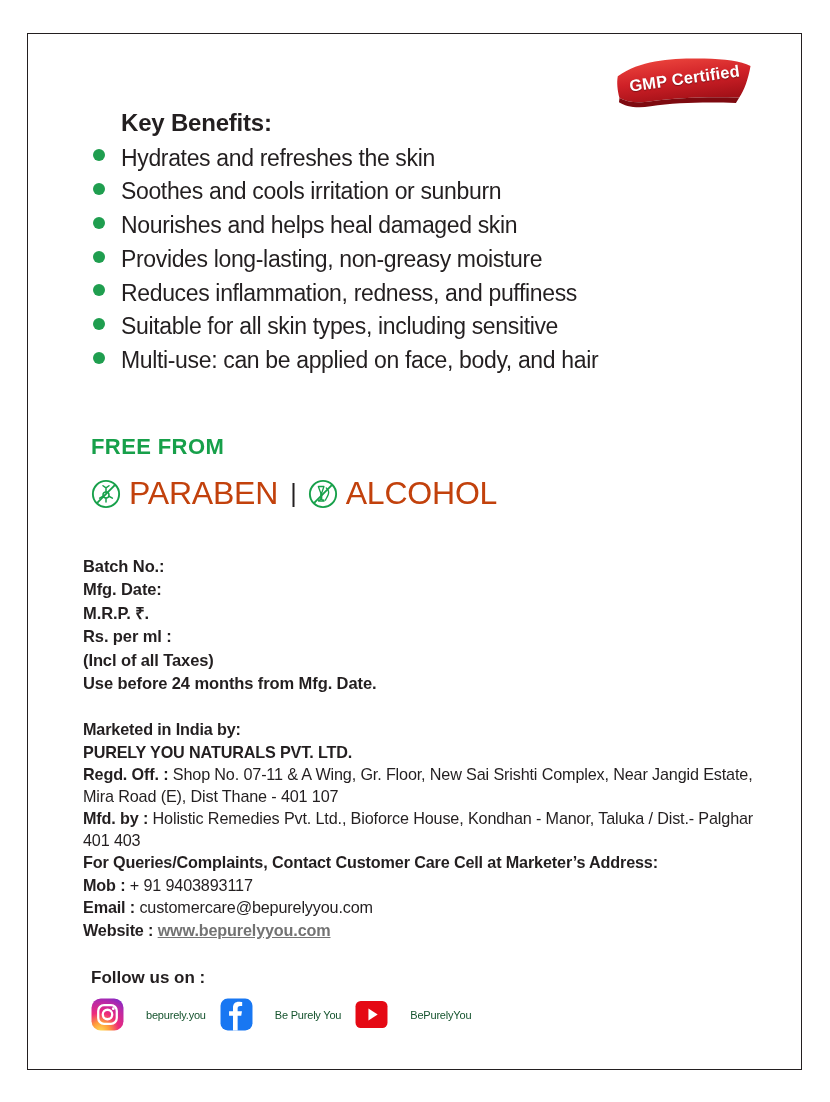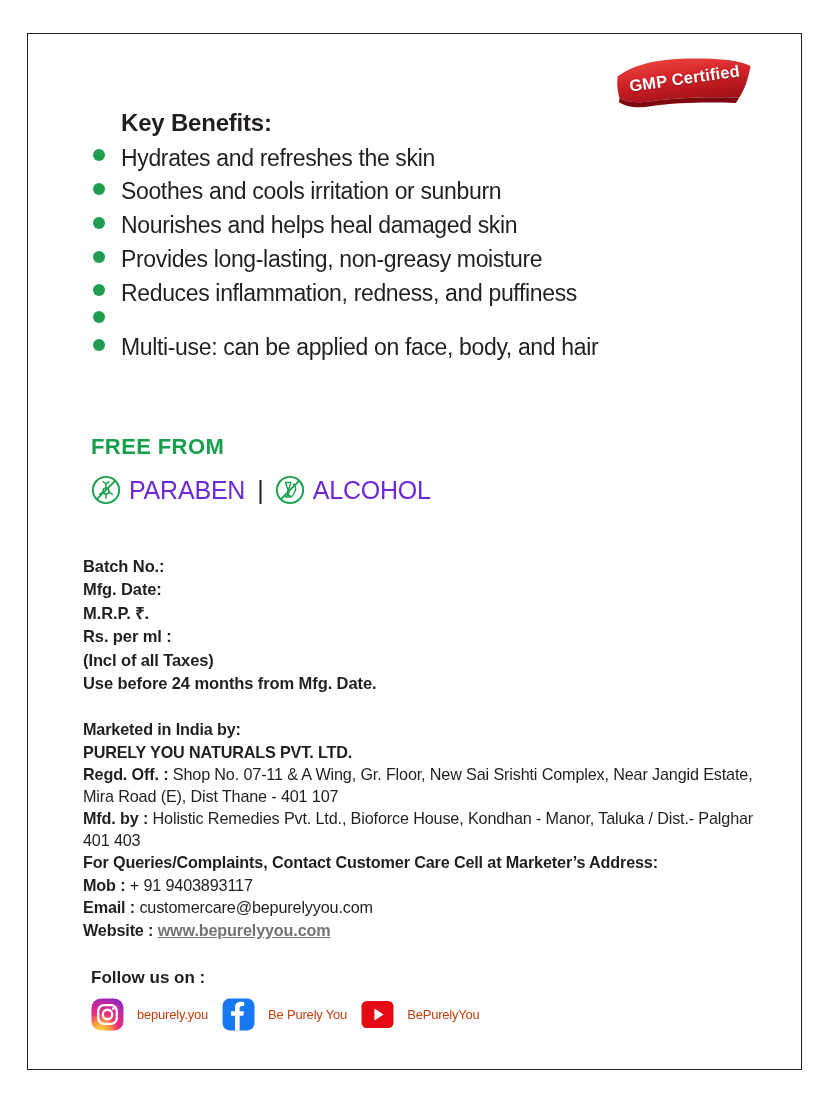--- a/index.html
+++ b/index.html
@@ -102,22 +102,22 @@
   }
   .freefrom-row {
     display: flex;
     align-items: center;
     margin-top: 15px;
   }
   .ff-item { display: flex; align-items: center; }
   .ff-icon { width: 30px; height: 30px; flex: 0 0 auto; }
   .ff-icon svg { display: block; width: 100%; height: 100%; }
   .ff-label {
-    font-size: 25px;
-    color: #6d28d9;
+    font-size: 32px;
+    color: #c2410c;
     letter-spacing: -0.2px;
     margin-left: 8px;
   }
   .ff-sep {
     font-size: 25px;
     color: #231f20;
     margin: 0 11px 0 12px;
   }
 
   
@@ -161,23 +161,23 @@
     font-size: 17px;
     font-weight: bold;
     color: #231f20;
     margin-bottom: 10px;
   }
   .social-row { display: flex; align-items: center; }
   .social-item { display: flex; align-items: center; margin-right: 14px; }
   .social-icon { width: 33px; height: 33px; flex: 0 0 auto; }
   .social-icon svg { display: block; width: 100%; height: 100%; }
   .social-handle {
-    font-size: 13px;
-    color: #c2410c;
-    margin-left: 13px;
+    font-size: 11px;
+    color: #14532d;
+    margin-left: 22px;
     letter-spacing: -0.2px;
   }
 </style>
 </head>
 <body>
 
 <div class="label-page">
 
   <div class="gmp-badge">
     <svg viewBox="0 0 140 56" xmlns="http://www.w3.org/2000/svg" aria-hidden="true">
@@ -212,20 +212,21 @@
     <div class="benefit-row">
       <span class="benefit-bullet"></span>
       <span class="benefit-text">Provides long-lasting, non-greasy moisture</span>
     </div>
     <div class="benefit-row">
       <span class="benefit-bullet"></span>
       <span class="benefit-text">Reduces inflammation, redness, and puffiness</span>
     </div>
     <div class="benefit-row">
       <span class="benefit-bullet"></span>
+      <span class="benefit-text">Suitable for all skin types, including sensitive</span>
     </div>
     <div class="benefit-row">
       <span class="benefit-bullet"></span>
       <span class="benefit-text">Multi-use: can be applied on face, body, and hair</span>
     </div>
   </div>
 
   <div class="freefrom-block">
     <div class="freefrom-title">FREE FROM</div>
     <div class="freefrom-row">

